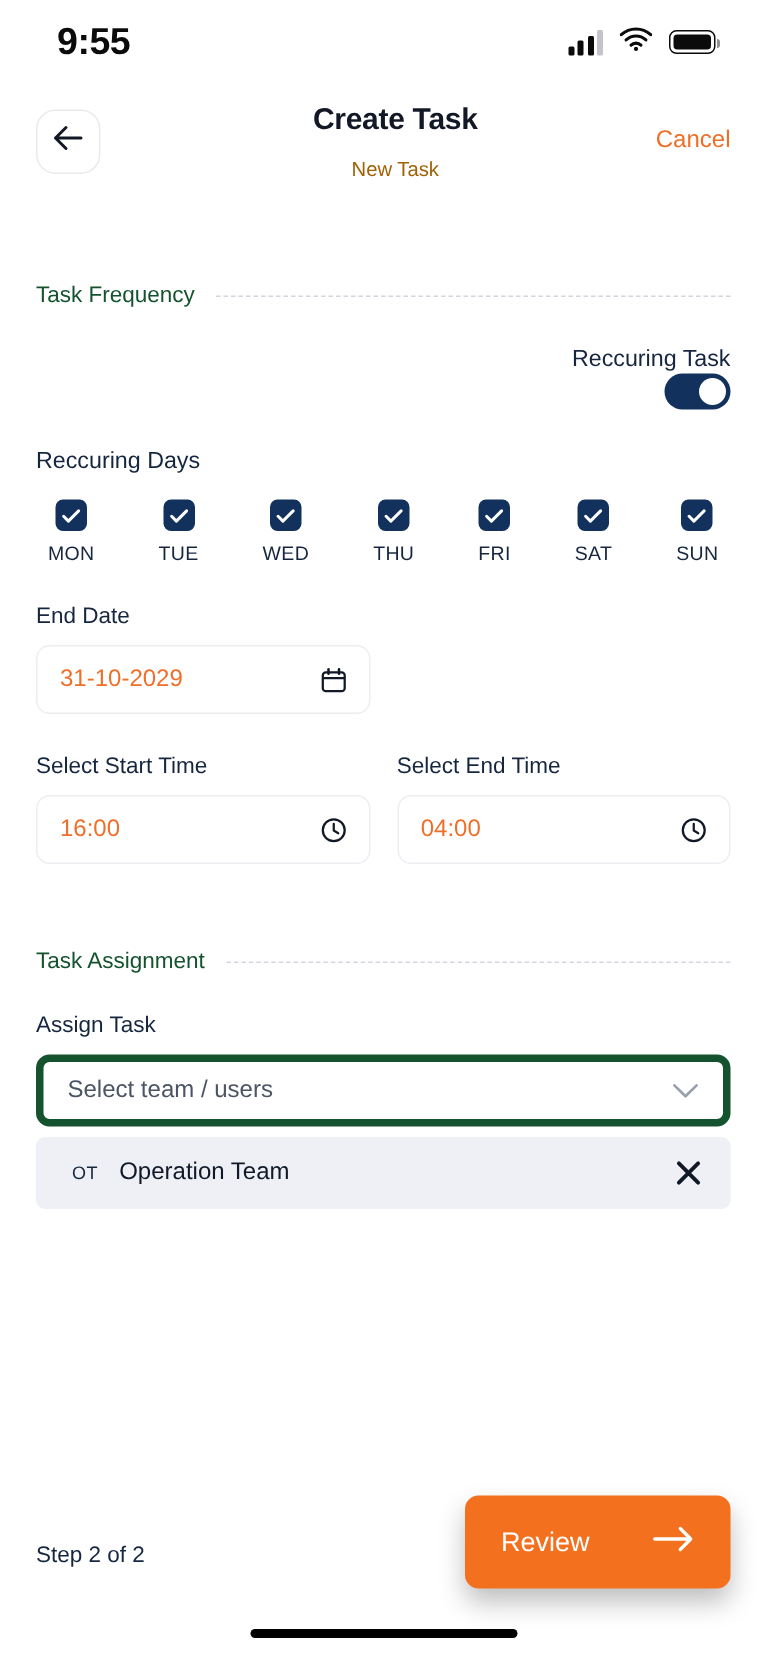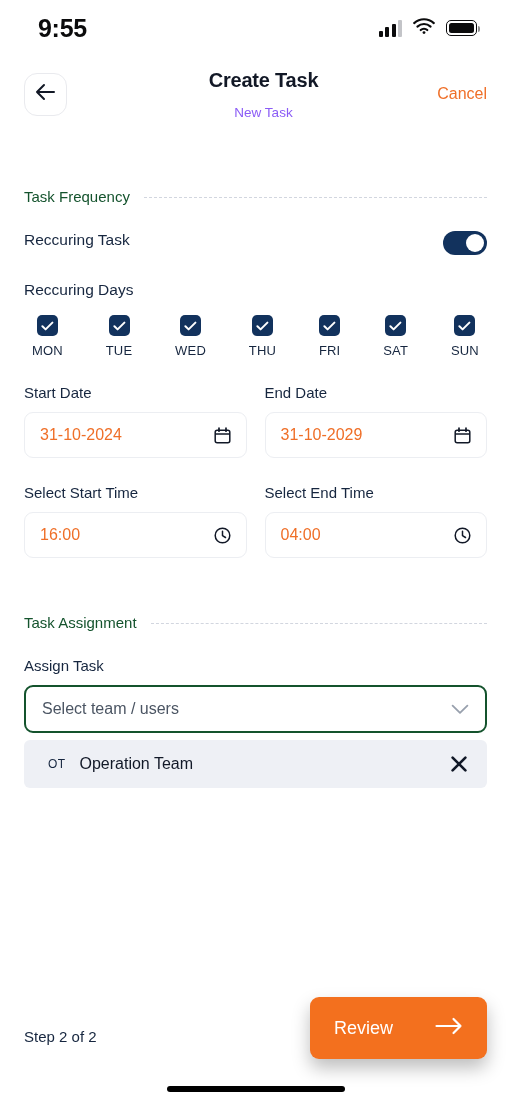--- a/index.html
+++ b/index.html
@@ -91,21 +91,21 @@
     pointer-events: none;
   }
   .header-title {
     font-size: 20px;
     font-weight: 700;
     color: #121826;
     letter-spacing: -0.2px;
   }
   .header-sub {
     font-size: 13.5px;
-    color: #8b5cf6;
+    color: #a16207;
     margin-top: 13px;
   }
   .cancel-link {
     margin-left: auto;
     font-size: 16px;
     color: #ef6f28;
     cursor: pointer;
   }
 
   
@@ -124,23 +124,24 @@
   }
   .section-head .rule {
     flex: 1;
     border-top: 1.4px dashed #d2d6df;
     height: 0;
     margin-top: 2px;
   }
 
   .row-toggle {
     display: flex;
-    align-items: flex-start;
+    align-items: flex-end;
     justify-content: space-between;
     margin-top: 26px;
+    flex-direction: column;
   }
   .row-toggle .lbl { font-size: 15.5px; color: #16263f; }
 
   .toggle {
     width: 44px; height: 24px;
     background: #12325d;
     border-radius: 14px;
     position: relative;
     cursor: pointer;
   }
@@ -194,21 +195,21 @@
     padding: 0 15px;
     cursor: pointer;
   }
   .input-box .val { font-size: 16px; color: #111827; }
   .input-box .val.accent { color: #ef6f28; }
   .input-box .ico { margin-left: auto; display: flex; align-items: center; }
 
   
   .assign-select {
     height: 48px;
-    border: 2px solid #14532d;
+    border: 5px solid #14532d;
     border-radius: 9px;
     background: #fff;
     display: flex;
     align-items: center;
     padding: 0 16px;
     cursor: pointer;
   }
   .assign-select .ph { font-size: 16px; color: #4b5563; }
 
   .chip {
@@ -378,33 +379,20 @@
           <svg width="13" height="10" viewBox="0 0 13 10" fill="none">
               <path d="M1.4 5.2 4.6 8.4 11.4 1.6" stroke="#fff" stroke-width="2" stroke-linecap="round" stroke-linejoin="round"></path>
             </svg>
         </span>
         <span class="day-lbl">SUN</span>
       </div>
     </div>
 
     <div class="grid2">
       <div class="field">
-        <div class="field-label">Start Date</div>
-        <div class="input-box">
-          <span class="val accent">31-10-2024</span>
-          <span class="ico">
-            <svg width="17" height="17" viewBox="0 0 17 17" fill="none">
-              <rect x="1.2" y="3.2" width="14.6" height="12.6" rx="2" stroke="#111827" stroke-width="1.5"></rect>
-              <path d="M1.2 7h14.6" stroke="#111827" stroke-width="1.5"></path>
-              <path d="M5 1.2v3M12 1.2v3" stroke="#111827" stroke-width="1.7" stroke-linecap="round"></path>
-            </svg>
-          </span>
-        </div>
-      </div>
-      <div class="field">
         <div class="field-label">End Date</div>
         <div class="input-box">
           <span class="val accent">31-10-2029</span>
           <span class="ico">
             <svg width="17" height="17" viewBox="0 0 17 17" fill="none">
               <rect x="1.2" y="3.2" width="14.6" height="12.6" rx="2" stroke="#111827" stroke-width="1.5"></rect>
               <path d="M1.2 7h14.6" stroke="#111827" stroke-width="1.5"></path>
               <path d="M5 1.2v3M12 1.2v3" stroke="#111827" stroke-width="1.7" stroke-linecap="round"></path>
             </svg>
           </span>

